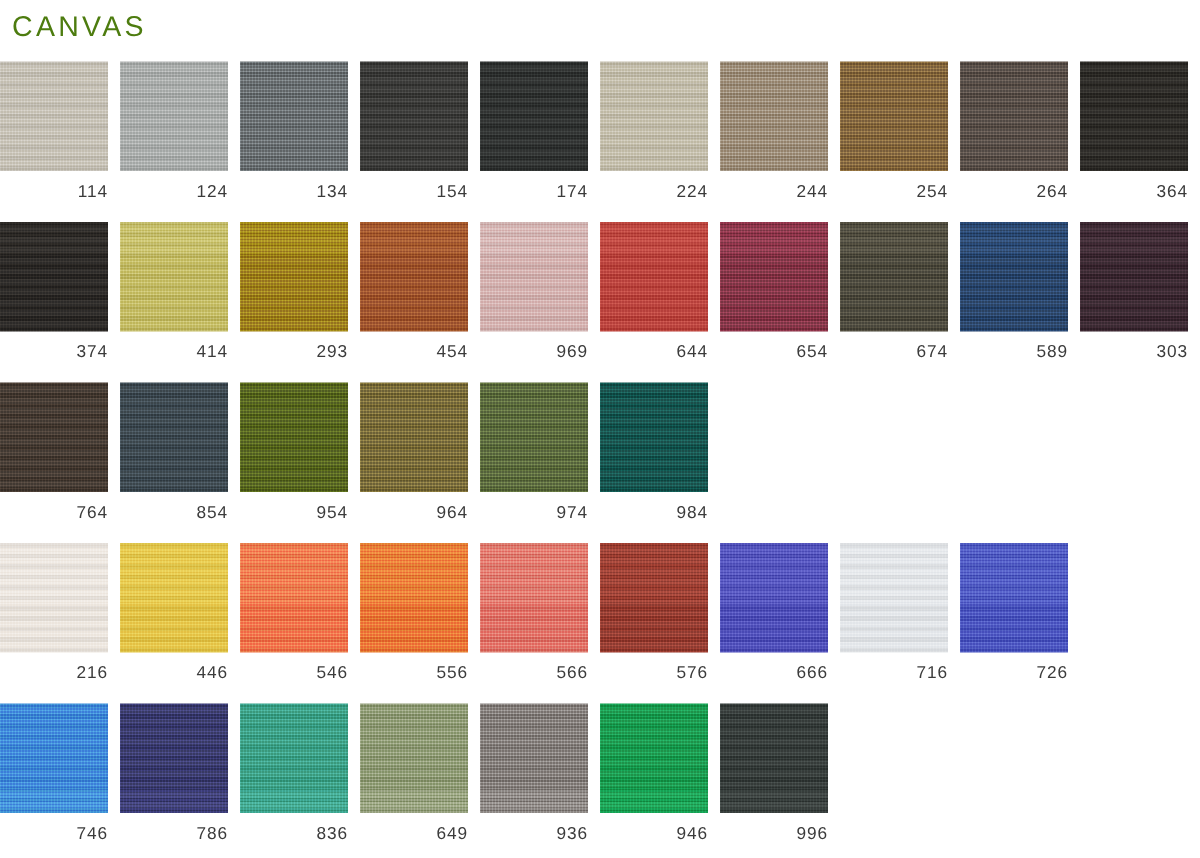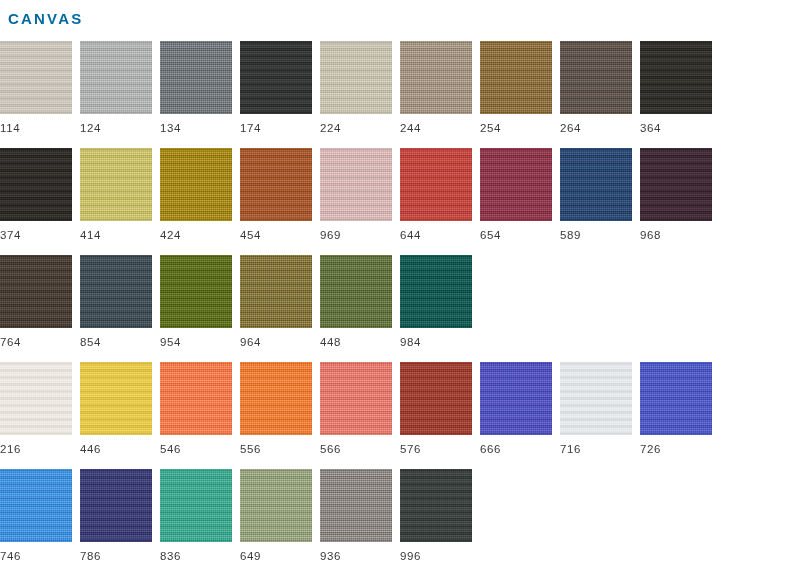--- a/index.html
+++ b/index.html
@@ -16,24 +16,24 @@
   #page {
     position: relative;
     width: 800px;
     height: 572px;
     background: #ffffff;
   }
   #catalog-title {
     position: absolute;
     left: 8px;
     top: 8px;
-    font-size: 15px;
-    font-weight: 700;
+    font-size: 19px;
+    font-weight: 400;
     letter-spacing: 2.2px;
-    color: #0369a1;
+    color: #4d7c0f;
     font-family: "Liberation Sans", sans-serif;
     line-height: 22px;
   }
   #swatch-grid {
     position: absolute;
     left: 0px;
     top: 41px;
     width: 800px;
   }
   .swatch-row {
@@ -41,21 +41,21 @@
     flex-direction: row;
     flex-wrap: nowrap;
     margin-bottom: 12px;
     height: 95px;
   }
   .swatch-cell {
     width: 72px;
     margin-right: 8px;
     display: flex;
     flex-direction: column;
-    align-items: flex-start;
+    align-items: flex-end;
   }
   .swatch-cell:last-child { margin-right: 0; }
   .swatch-chip {
     width: 72px;
     height: 73px;
     position: relative;
     overflow: hidden;
   }
   
   .swatch-chip::before {
@@ -113,20 +113,24 @@
         </div>
         <div class="swatch-cell">
           <div class="swatch-chip" style="background-color: rgb(175, 178, 177);"></div>
           <div class="swatch-label">124</div>
         </div>
         <div class="swatch-cell">
           <div class="swatch-chip" style="background-color: rgb(110, 116, 119);"></div>
           <div class="swatch-label">134</div>
         </div>
         <div class="swatch-cell">
+          <div class="swatch-chip" style="background-color: rgb(58, 58, 56);"></div>
+          <div class="swatch-label">154</div>
+        </div>
+        <div class="swatch-cell">
           <div class="swatch-chip" style="background-color: rgb(46, 49, 48);"></div>
           <div class="swatch-label">174</div>
         </div>
         <div class="swatch-cell">
           <div class="swatch-chip" style="background-color: rgb(200, 194, 176);"></div>
           <div class="swatch-label">224</div>
         </div>
         <div class="swatch-cell">
           <div class="swatch-chip" style="background-color: rgb(162, 146, 126);"></div>
           <div class="swatch-label">244</div>
@@ -148,45 +152,49 @@
         <div class="swatch-cell">
           <div class="swatch-chip" style="background-color: rgb(42, 39, 36);"></div>
           <div class="swatch-label">374</div>
         </div>
         <div class="swatch-cell">
           <div class="swatch-chip" style="background-color: rgb(200, 192, 103);"></div>
           <div class="swatch-label">414</div>
         </div>
         <div class="swatch-cell">
           <div class="swatch-chip" style="background-color: rgb(163, 132, 24);"></div>
-          <div class="swatch-label">424</div>
+          <div class="swatch-label">293</div>
         </div>
         <div class="swatch-cell">
           <div class="swatch-chip" style="background-color: rgb(164, 85, 42);"></div>
           <div class="swatch-label">454</div>
         </div>
         <div class="swatch-cell">
           <div class="swatch-chip" style="background-color: rgb(216, 182, 180);"></div>
           <div class="swatch-label">969</div>
         </div>
         <div class="swatch-cell">
           <div class="swatch-chip" style="background-color: rgb(192, 67, 60);"></div>
           <div class="swatch-label">644</div>
         </div>
         <div class="swatch-cell">
           <div class="swatch-chip" style="background-color: rgb(138, 51, 71);"></div>
           <div class="swatch-label">654</div>
         </div>
         <div class="swatch-cell">
+          <div class="swatch-chip" style="background-color: rgb(77, 74, 60);"></div>
+          <div class="swatch-label">674</div>
+        </div>
+        <div class="swatch-cell">
           <div class="swatch-chip" style="background-color: rgb(39, 69, 110);"></div>
           <div class="swatch-label">589</div>
         </div>
         <div class="swatch-cell">
           <div class="swatch-chip" style="background-color: rgb(58, 38, 48);"></div>
-          <div class="swatch-label">968</div>
+          <div class="swatch-label">303</div>
         </div>
       </div>
       <div class="swatch-row">
         <div class="swatch-cell">
           <div class="swatch-chip" style="background-color: rgb(70, 58, 49);"></div>
           <div class="swatch-label">764</div>
         </div>
         <div class="swatch-cell">
           <div class="swatch-chip" style="background-color: rgb(61, 74, 82);"></div>
           <div class="swatch-label">854</div>
@@ -194,21 +202,21 @@
         <div class="swatch-cell">
           <div class="swatch-chip" style="background-color: rgb(89, 105, 27);"></div>
           <div class="swatch-label">954</div>
         </div>
         <div class="swatch-cell">
           <div class="swatch-chip" style="background-color: rgb(127, 112, 56);"></div>
           <div class="swatch-label">964</div>
         </div>
         <div class="swatch-cell">
           <div class="swatch-chip" style="background-color: rgb(94, 111, 60);"></div>
-          <div class="swatch-label">448</div>
+          <div class="swatch-label">974</div>
         </div>
         <div class="swatch-cell">
           <div class="swatch-chip" style="background-color: rgb(17, 86, 79);"></div>
           <div class="swatch-label">984</div>
         </div>
       </div>
       <div class="swatch-row">
         <div class="swatch-cell">
           <div class="swatch-chip" style="background-color: rgb(239, 233, 226);"></div>
           <div class="swatch-label">216</div>
@@ -261,19 +269,23 @@
         </div>
         <div class="swatch-cell">
           <div class="swatch-chip" style="background-color: rgb(148, 160, 122);"></div>
           <div class="swatch-label">649</div>
         </div>
         <div class="swatch-cell">
           <div class="swatch-chip" style="background-color: rgb(138, 132, 129);"></div>
           <div class="swatch-label">936</div>
         </div>
         <div class="swatch-cell">
+          <div class="swatch-chip" style="background-color: rgb(22, 160, 80);"></div>
+          <div class="swatch-label">946</div>
+        </div>
+        <div class="swatch-cell">
           <div class="swatch-chip" style="background-color: rgb(53, 60, 58);"></div>
           <div class="swatch-label">996</div>
         </div>
       </div>
     </div>
 
 </div>
 
 </body></html>

